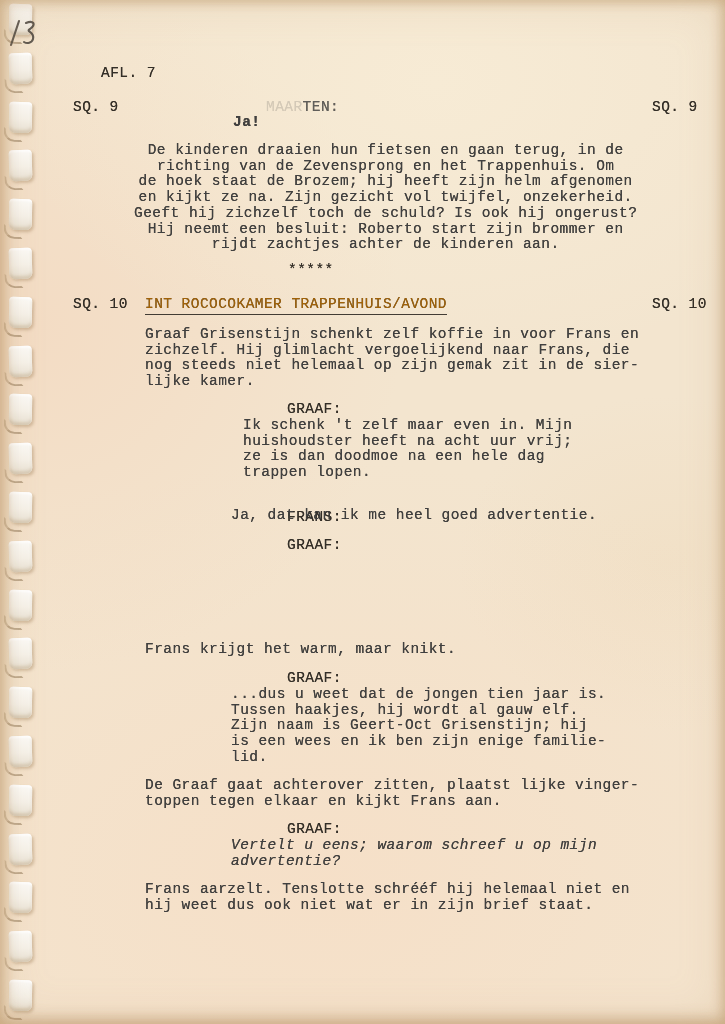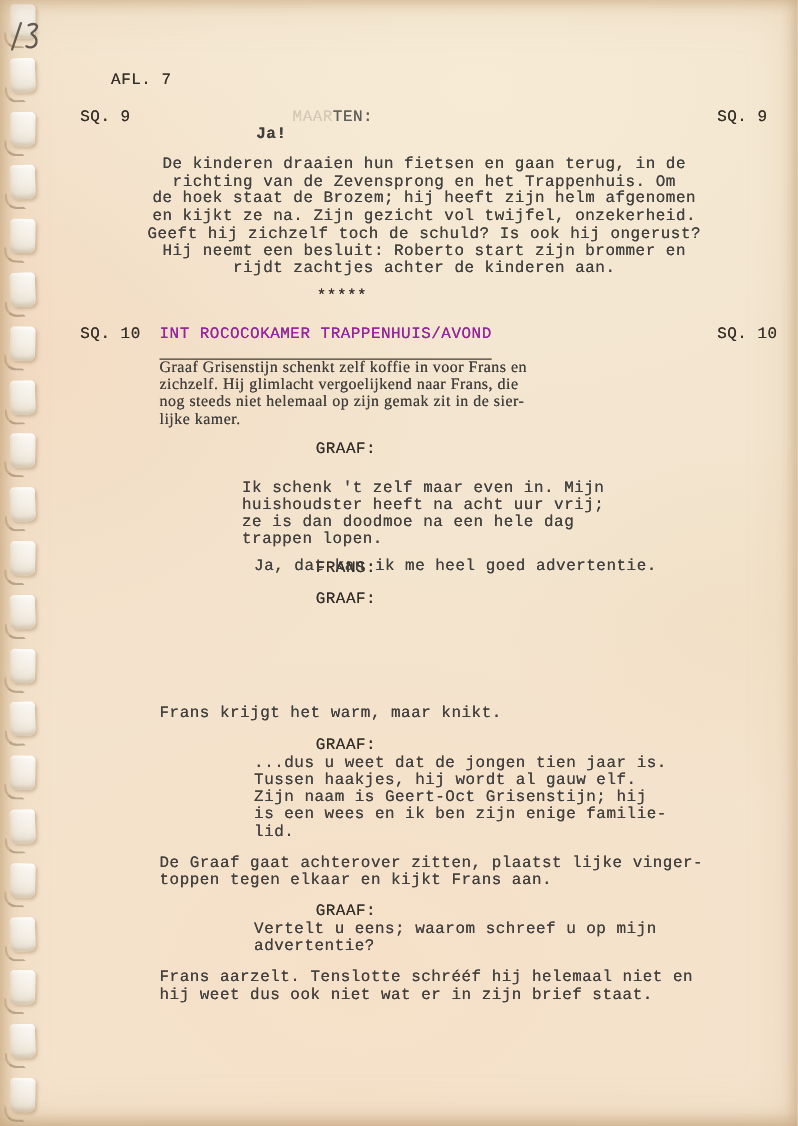--- a/index.html
+++ b/index.html
@@ -43,21 +43,21 @@
     border-radius:0 0 0 11px;
   }
   .txt{
     position:absolute;color:#404040;
     font-size:14.5px;line-height:15.7px;letter-spacing:.45px;
     white-space:pre-line;
     text-shadow:0 0 .6px rgba(52,46,38,.85);
   }
   .label{color:#332e27;}
   .heading{
-    color:#a21caf;border-bottom:1.6px solid rgba(51,46,39,.92);padding-bottom:13px;
+    color:#a16207;border-bottom:1.6px solid rgba(51,46,39,.92);padding-bottom:1px;
   }
   .speaker-faded{opacity:.18;filter:blur(.4px);}
   .speaker-rest{opacity:.82;filter:blur(.15px);}
   .handwrite{position:absolute;left:4px;top:16px;}
   .handwrite path{stroke:#4b463f;stroke-width:2.1;fill:none;stroke-linecap:round;opacity:.88;}
 </style>
 </head>
 <body>
 
 <div class="page">
@@ -106,27 +106,27 @@
 Geeft hij zichzelf toch de schuld? Is ook hij ongerust?
 Hij neemt een besluit: Roberto start zijn brommer en
 rijdt zachtjes achter de kinderen aan.</div>
 
   <div class="txt label" style="left:288px;top:263px;">*****</div>
 
   <div class="txt label" style="left:73px;top:297px;">SQ. 10</div>
   <div class="txt heading" style="left:145px;top:297px;">INT ROCOCOKAMER TRAPPENHUIS/AVOND</div>
   <div class="txt label" style="left:652px;top:297px;">SQ. 10</div>
 
-  <div class="txt" style="left:145px;top:327px;font-family:Liberation Serif, serif;">Graaf Grisenstijn schenkt zelf koffie in voor Frans en
+  <div class="txt" style="left:145px;top:327px;">Graaf Grisenstijn schenkt zelf koffie in voor Frans en
 zichzelf. Hij glimlacht vergoelijkend naar Frans, die
 nog steeds niet helemaal op zijn gemak zit in de sier-
 lijke kamer.</div>
 
   <div class="txt label" style="left:287px;top:402px;">GRAAF:</div>
-  <div class="txt" style="left:220px;top:418px;margin-top:19px;">Ik schenk 't zelf maar even in. Mijn
+  <div class="txt" style="left:243px;top:418px;">Ik schenk 't zelf maar even in. Mijn
 huishoudster heeft na acht uur vrij;
 ze is dan doodmoe na een hele dag
 trappen lopen.</div>
 
   <div class="txt label" style="left:287px;top:472px;margin-top:38px;">FRANS:</div>
   <div class="txt" style="left:231px;top:508px;">Ja, dat kan ik me heel goed advertentie.</div>
 
   <div class="txt label" style="left:287px;top:538px;">GRAAF:</div>
 
   <div class="txt" style="left:145px;top:642px;text-align:center;">Frans krijgt het warm, maar knikt.</div>
@@ -135,20 +135,20 @@
   <div class="txt" style="left:231px;top:687px;">...dus u weet dat de jongen tien jaar is.
 Tussen haakjes, hij wordt al gauw elf.
 Zijn naam is Geert-Oct Grisenstijn; hij
 is een wees en ik ben zijn enige familie-
 lid.</div>
 
   <div class="txt" style="left:145px;top:778px;">De Graaf gaat achterover zitten, plaatst lijke vinger-
 toppen tegen elkaar en kijkt Frans aan.</div>
 
   <div class="txt label" style="left:287px;top:822px;">GRAAF:</div>
-  <div class="txt" style="left:231px;top:838px;">Vertelt u eens; waarom schreef u op mijn
+  <div class="txt" style="left:231px;top:838px;font-style:italic;">Vertelt u eens; waarom schreef u op mijn
 advertentie?</div>
 
   <div class="txt" style="left:145px;top:882px;">Frans aarzelt. Tenslotte schrééf hij helemaal niet en
 hij weet dus ook niet wat er in zijn brief staat.</div>
 
   <div class="vignette"></div>
 </div>
 
 </body></html>

